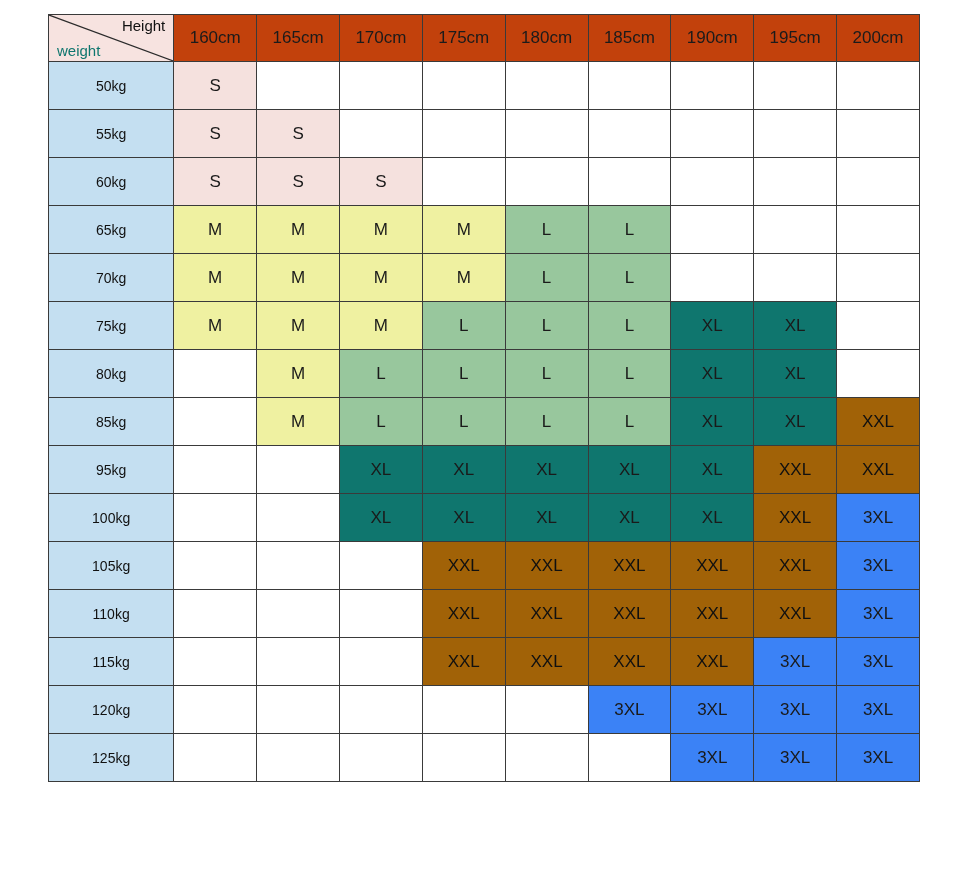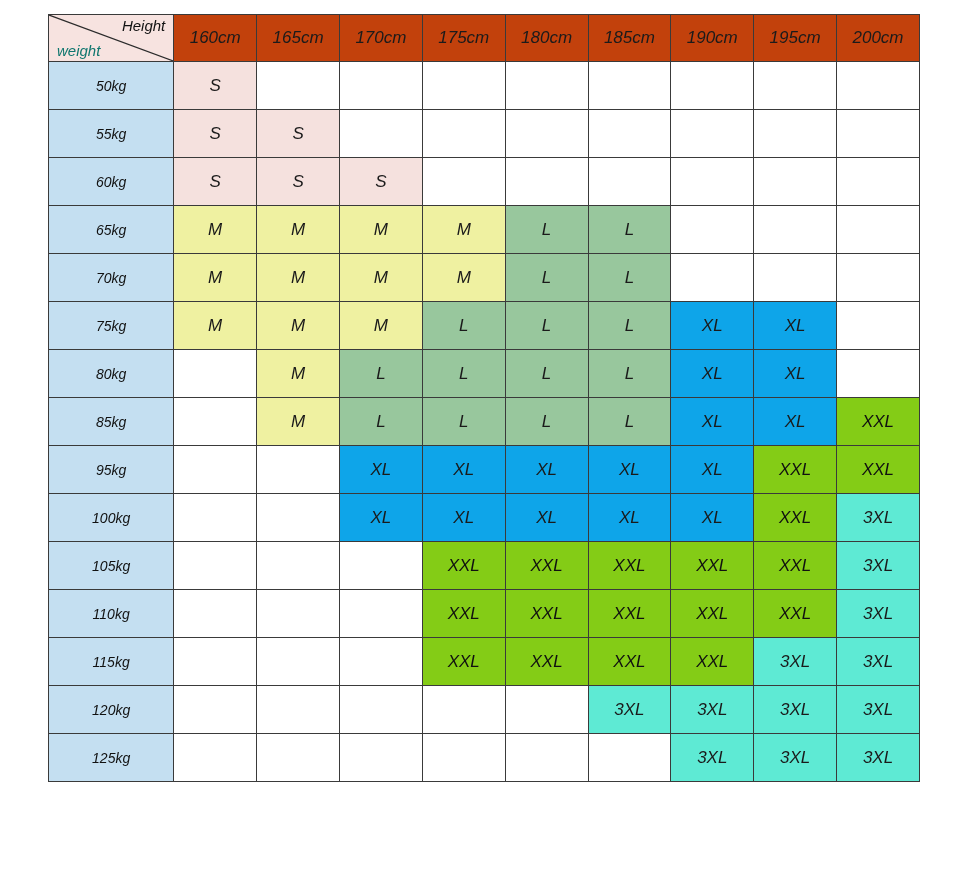--- a/index.html
+++ b/index.html
@@ -17,21 +17,20 @@
     position: absolute;
     left: 48px;
     top: 14px;
     width: 864px;
   }
   table.size-table {
     border-collapse: collapse;
     table-layout: fixed;
     width: 872px;
     background: #ffffff;
-    font-style: italic;
   }
   table.size-table td,
   table.size-table th {
     border: 1px solid #3a3a3a;
     text-align: center;
     vertical-align: middle;
     font-weight: normal;
     padding: 0;
   }
   
@@ -85,23 +84,23 @@
   td.cell {
     height: 47px;
     font-size: 17px;
     font-weight: bold;
     color: #1a1a1a;
     background: #ffffff;
   }
   td.cell.sz-S   { background: #F5E1DE; }
   td.cell.sz-M   { background: #EFF1A1; }
   td.cell.sz-L   { background: #98C79D; }
-  td.cell.sz-XL  { background: #0ea5e9; }
-  td.cell.sz-XXL { background: #84cc16; color: #101010; }
-  td.cell.sz-3XL { background: #5eead4; }
+  td.cell.sz-XL  { background: #0f766e; }
+  td.cell.sz-XXL { background: #a16207; color: #101010; }
+  td.cell.sz-3XL { background: #3b82f6; }
   td.cell.sz-none { background: #ffffff; }
 </style>
 </head>
 <body>
 
 <div id="chart-wrap">
   <table class="size-table">
     <colgroup>
       <col class="c-label">
       <col class="c-h">

